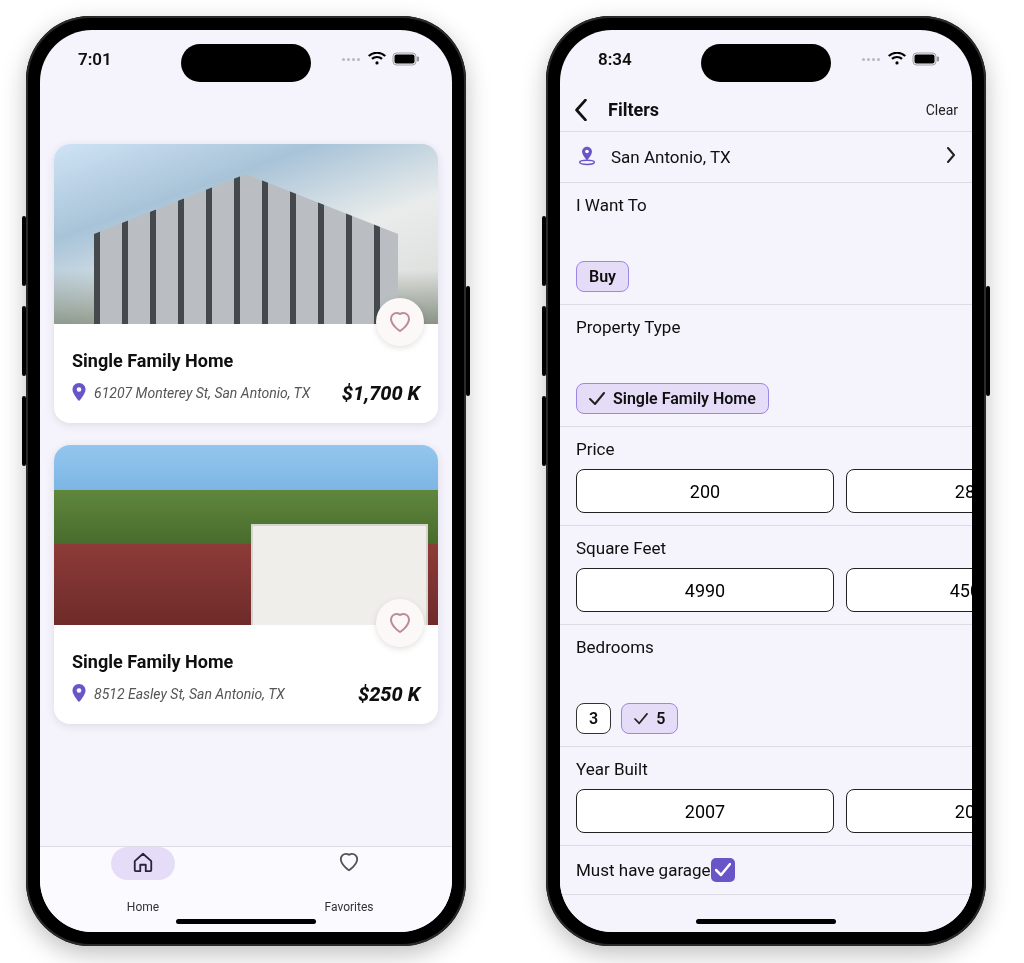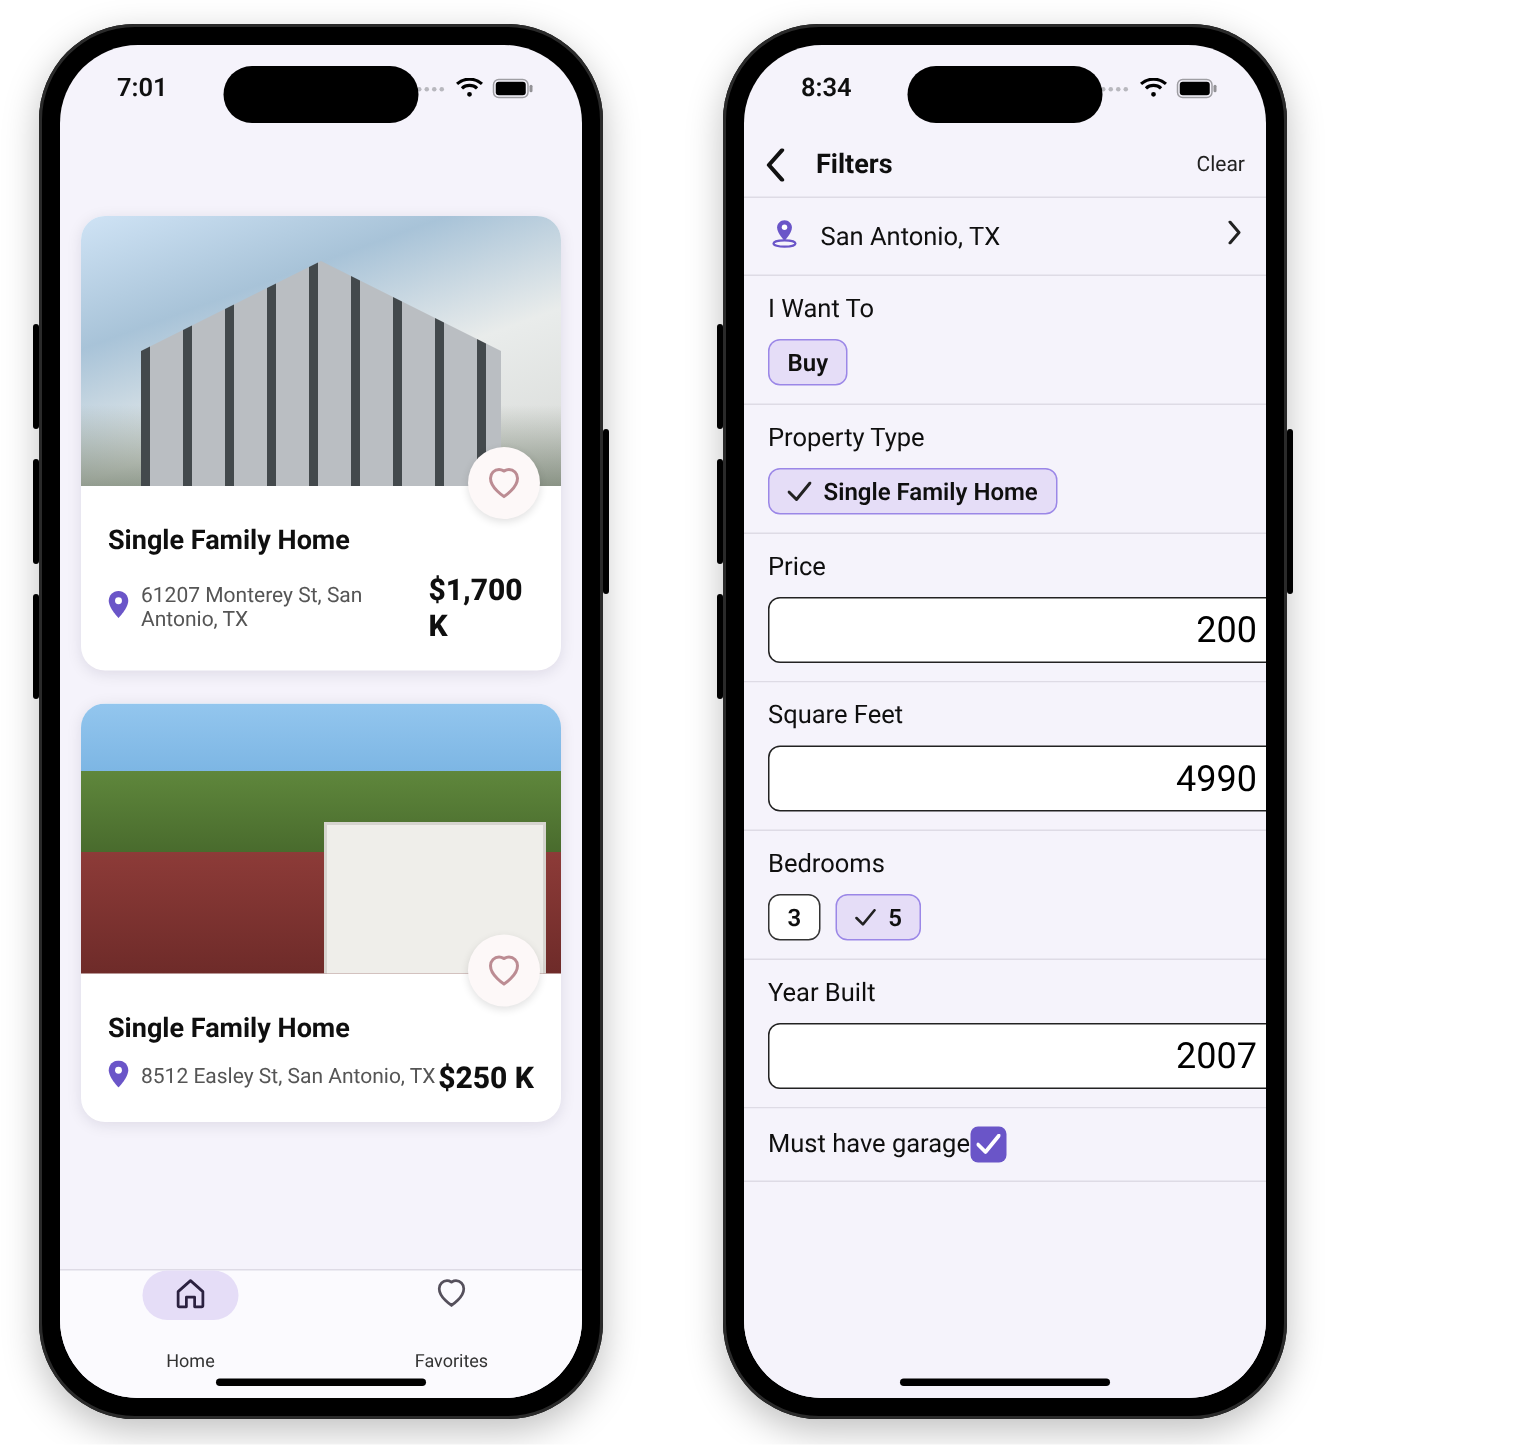--- a/index.html
+++ b/index.html
@@ -24,21 +24,21 @@
   }
   .stage {
     display: flex;
     gap: 80px;
     padding: 16px 26px;
   }
 
   
   .phone {
     position: relative;
-    width: 376px;
+    width: 440px;
     height: 930px;
     border-radius: 64px;
     background: #000;
     padding: 14px;
     box-shadow: inset 0 0 0 2px #2a2a2a, 0 8px 24px rgba(0,0,0,.25);
   }
   .phone::before, .phone::after {
     content: "";
     position: absolute;
     background: #000;
@@ -164,21 +164,21 @@
     position: absolute;
     right: 14px; bottom: -22px;
     width: 48px; height: 48px;
     border-radius: 50%;
     background: #fdf8f8;
     display: flex; align-items: center; justify-content: center;
     box-shadow: 0 2px 6px rgba(0,0,0,.12);
   }
   .card-body { padding: 26px 18px 18px; }
   .card-title { font-weight: 700; font-size: 18px; margin-bottom: 10px; }
-  .card-row { display:flex; align-items: center; justify-content: space-between; }
+  .card-row { display:flex; align-items: center; justify-content: space-between; font-style: italic; }
   .addr { display:flex; align-items:center; gap:8px; color:#555; font-size:14px; }
   .price { font-weight: 800; font-size: 20px; }
 
   
   .tabbar {
     position: absolute;
     left: 0; right: 0; bottom: 0;
     height: 86px;
     border-top: 1px solid var(--divider);
     background: #fbfafe;
@@ -216,36 +216,37 @@
   .section-label { font-size: 17px; margin-bottom: 10px; }
   .chips { display:flex; gap:10px; flex-wrap: wrap; }
   .chip {
     display:inline-flex; align-items:center; gap:8px;
     padding: 5px 12px;
     border-radius: 8px;
     border: 1.5px solid var(--chip-border);
     background: var(--accent-soft);
     font-weight: 600;
     font-size: 16px;
+    margin-top: 36px;
   }
   .chip.plain {
     background: #fff;
     border-color: #333;
     font-weight: 600;
     padding: 5px 12px;
   }
   .chip.selected svg { flex-shrink:0; }
   .range-row { display:flex; gap:12px; }
   .range-row input {
     flex:1; height:44px;
     border: 1.5px solid #222; border-radius: 8px;
     background:#fff;
-    text-align: right;
+    text-align: center;
     padding: 0 14px;
-    font-size: 24px;
+    font-size: 18px;
     font-family: inherit;
   }
   .check-row {
     display:flex; align-items:center; justify-content:flex-start;
     font-size: 17px;
   }
   .checkbox {
     width: 24px; height: 24px; border-radius: 5px;
     background: var(--accent);
     display:flex; align-items:center; justify-content:center;

